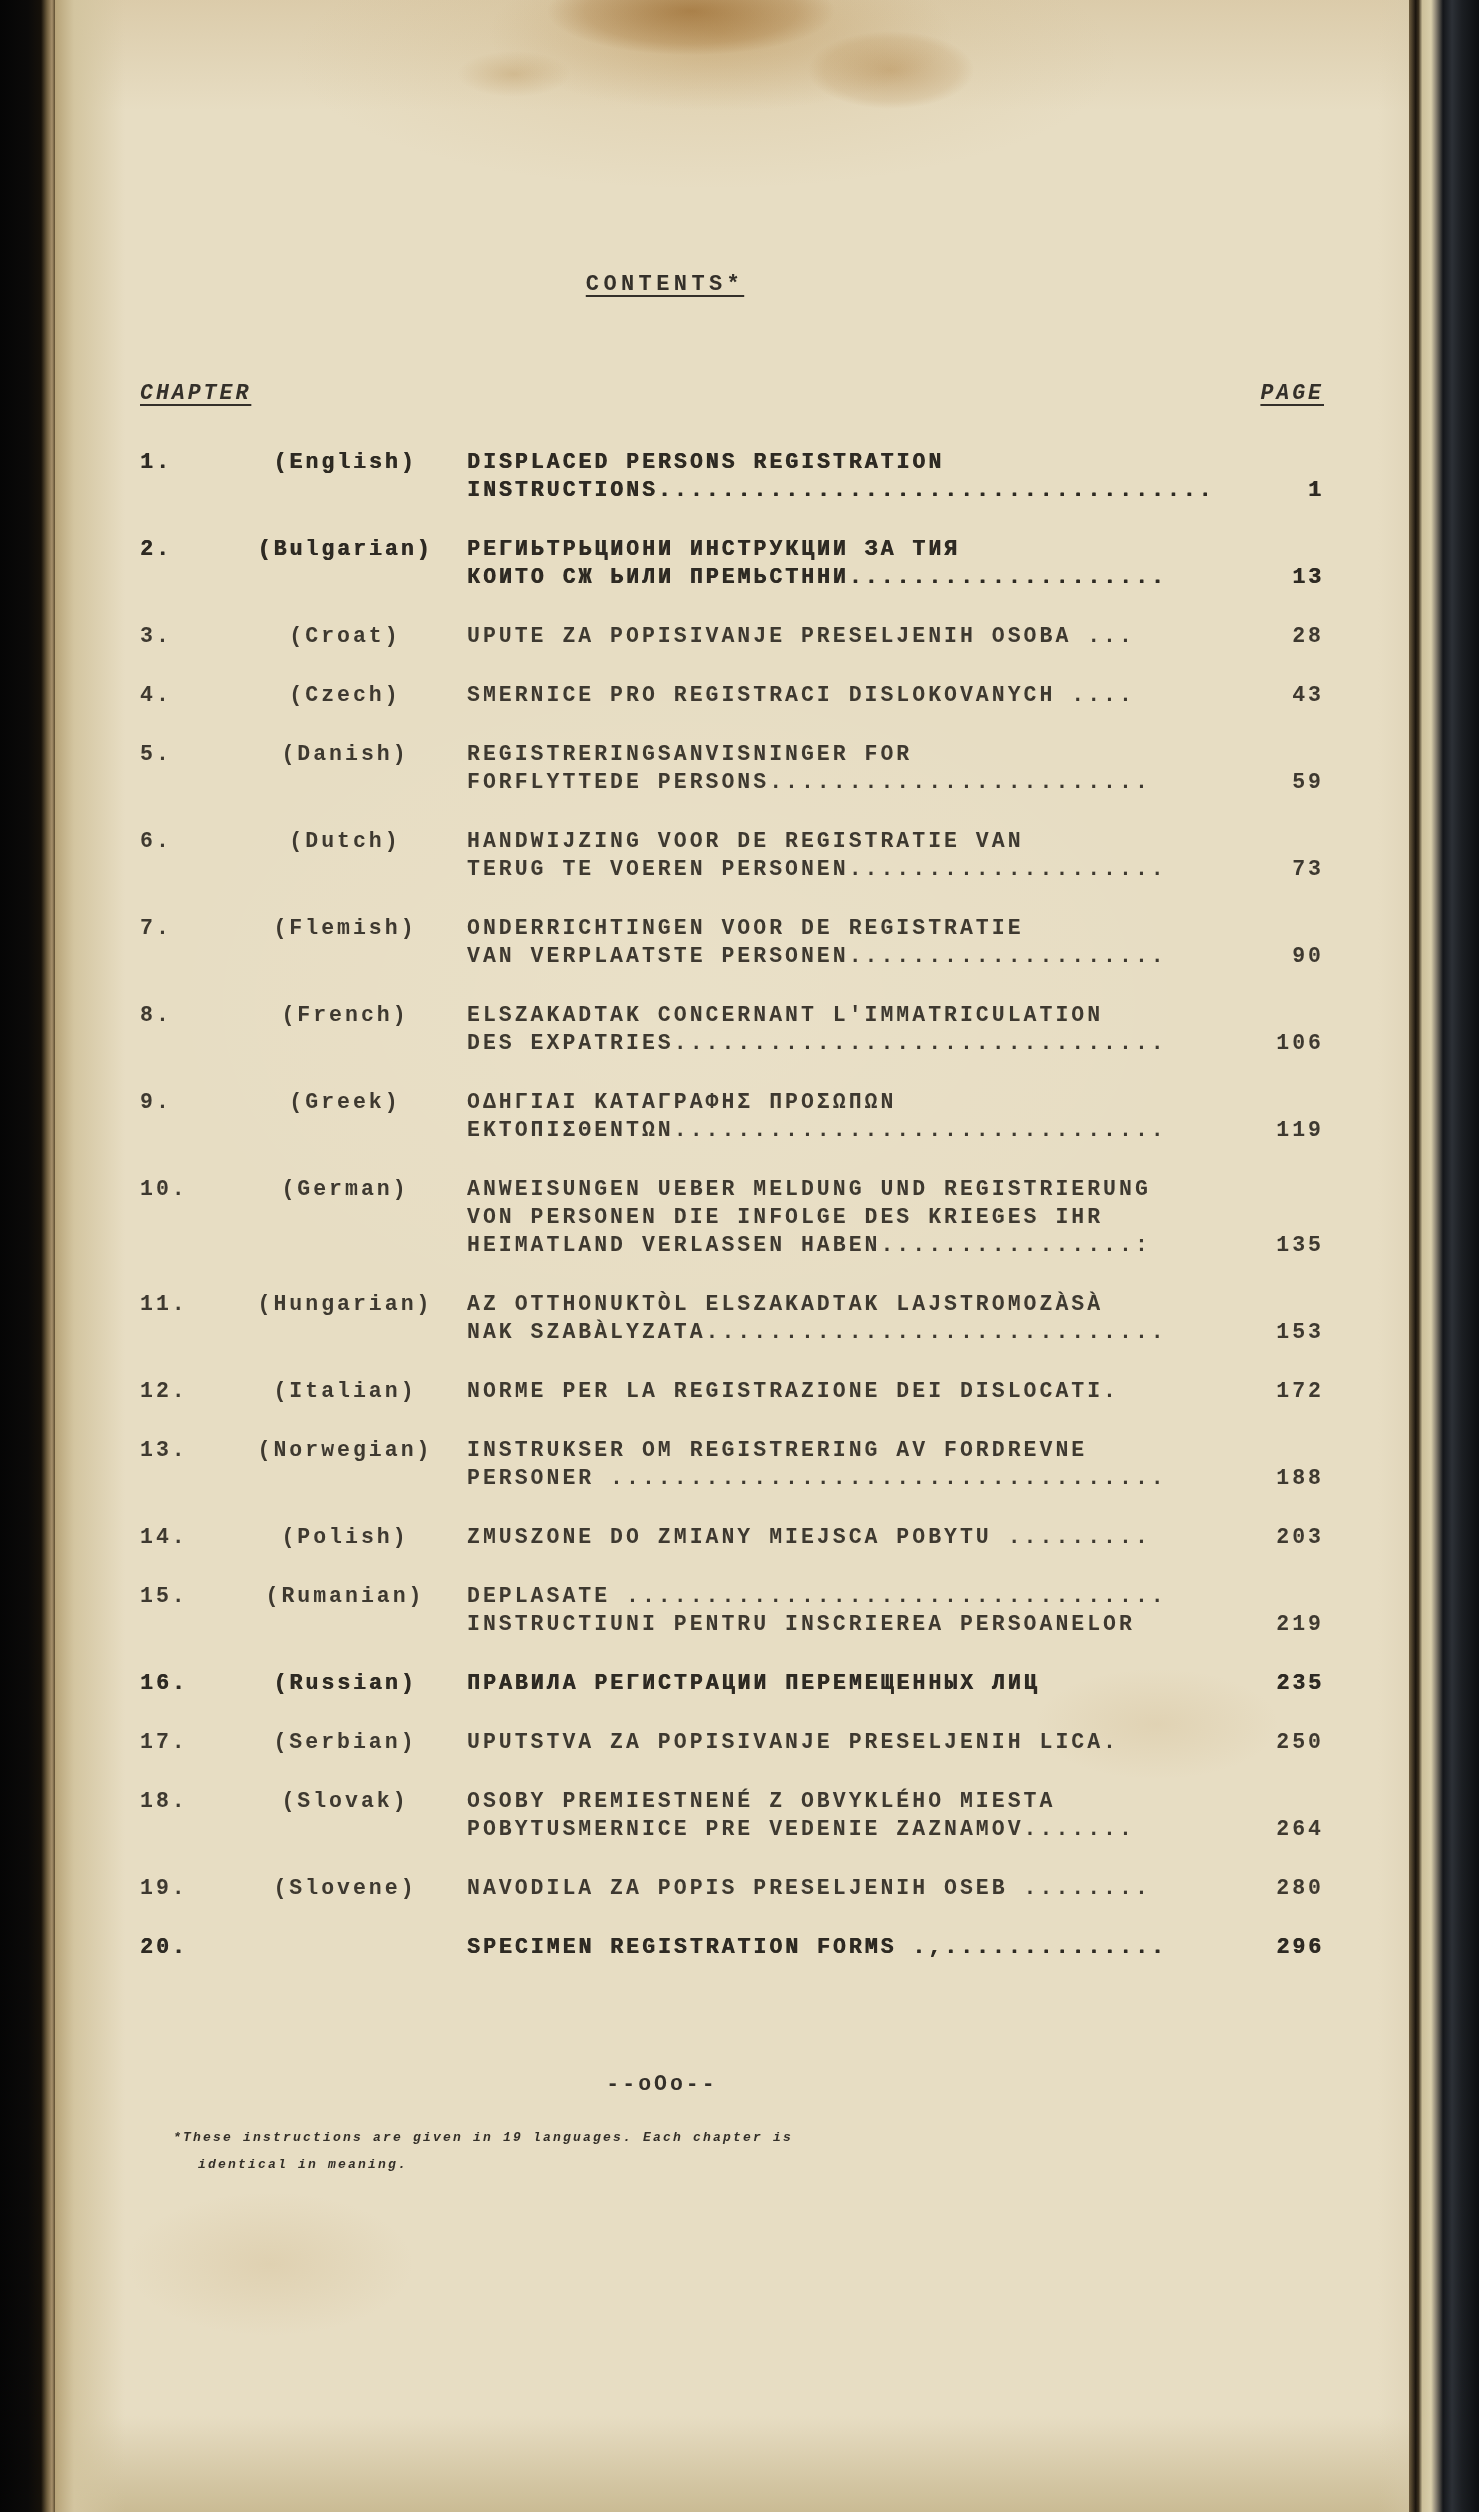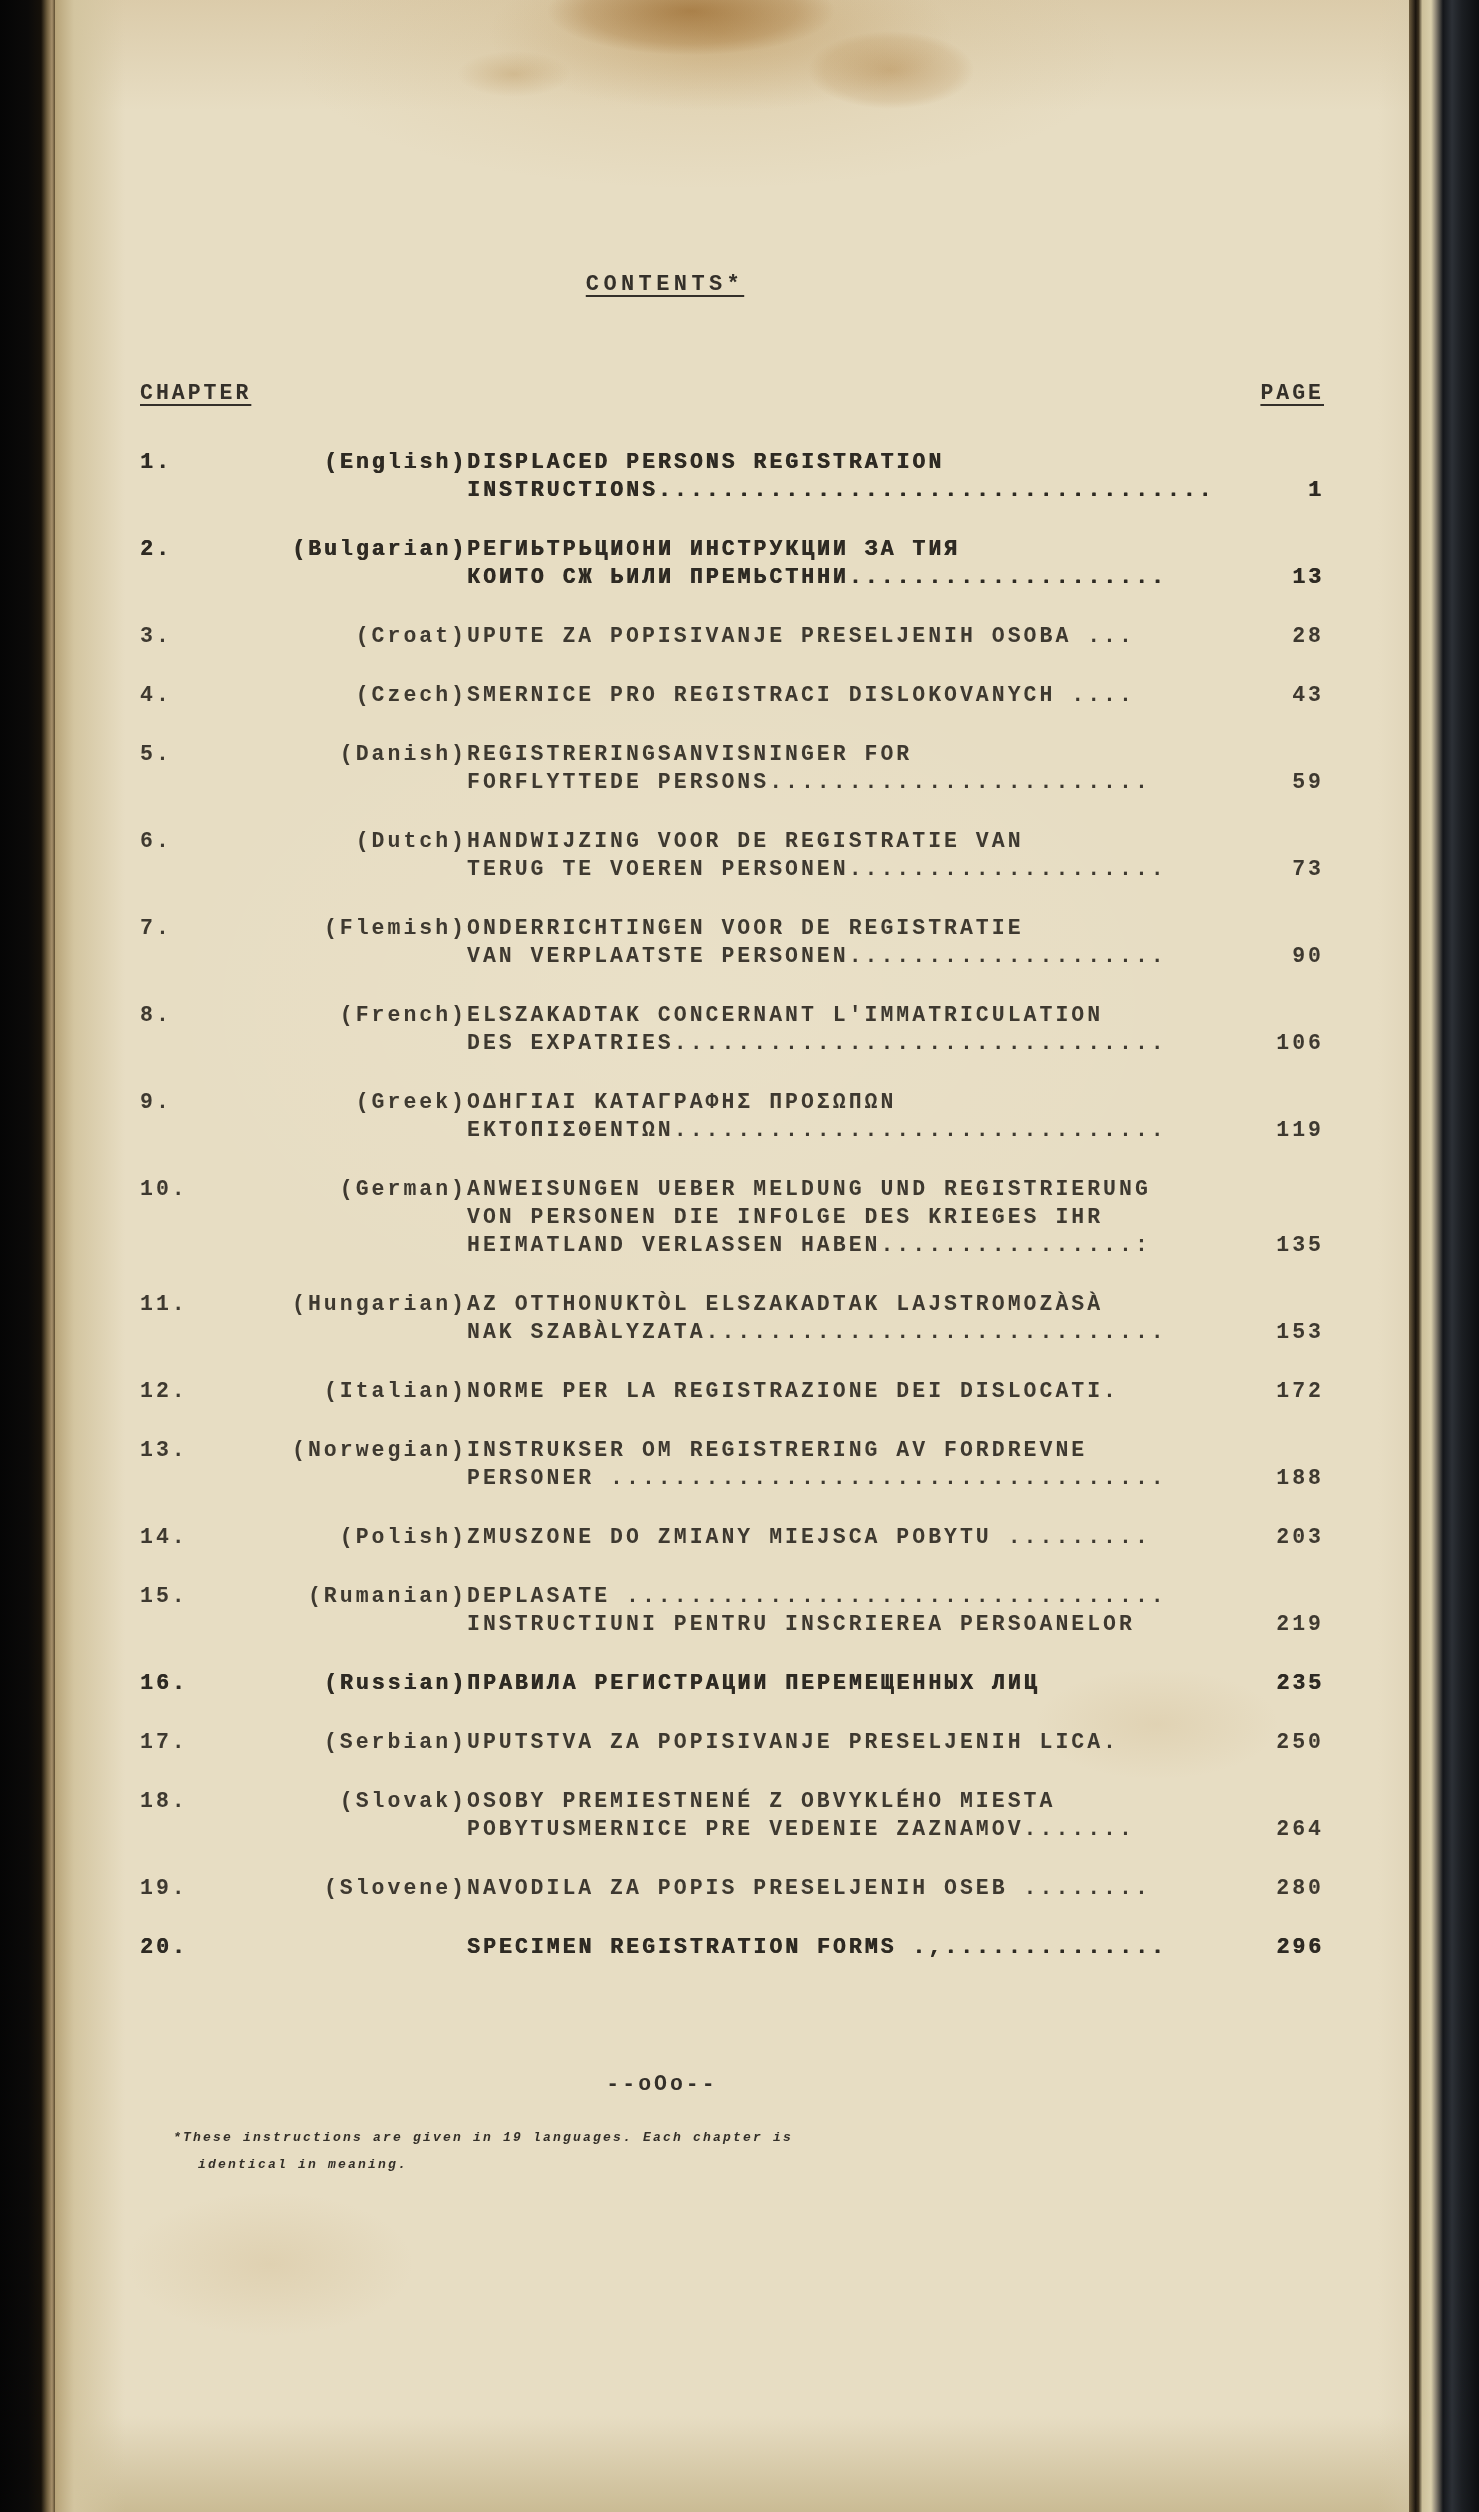--- a/index.html
+++ b/index.html
@@ -51,29 +51,30 @@
     transform:translateX(-67px);
   }
   .underlined{
     text-decoration:underline;
     text-underline-offset:5.2px;
     text-decoration-thickness:1.8px;
   }
   .col-headers{
     margin-top:80px;display:flex;justify-content:space-between;
     color:#34302a;
+    font-style:italic;
   }
   .entries{margin-top:41px;}
   .entry{
     display:grid;
     grid-template-columns:83px 244px 780px 1fr;
     margin-bottom:31px;
   }
   .entry .num{text-align:left;}
-  .entry .lang{text-align:right;font-family:Liberation Mono, monospace;}
+  .entry .lang{text-align:center;font-family:Liberation Mono, monospace;}
   .entry .ttl{}
   .entry .pg{text-align:right;align-self:end;}
   .ink-heavy{color:#2e2a23;text-shadow:0.6px 0 0 currentColor;}
   .separator{
     margin-top:109px;text-align:center;color:#34302a;
     transform:translateX(-70px);
   }
   .footnote{
     margin-top:26px;font-size:13px;letter-spacing:2.2px;line-height:27px;color:#332f28;font-style:italic;
   }

